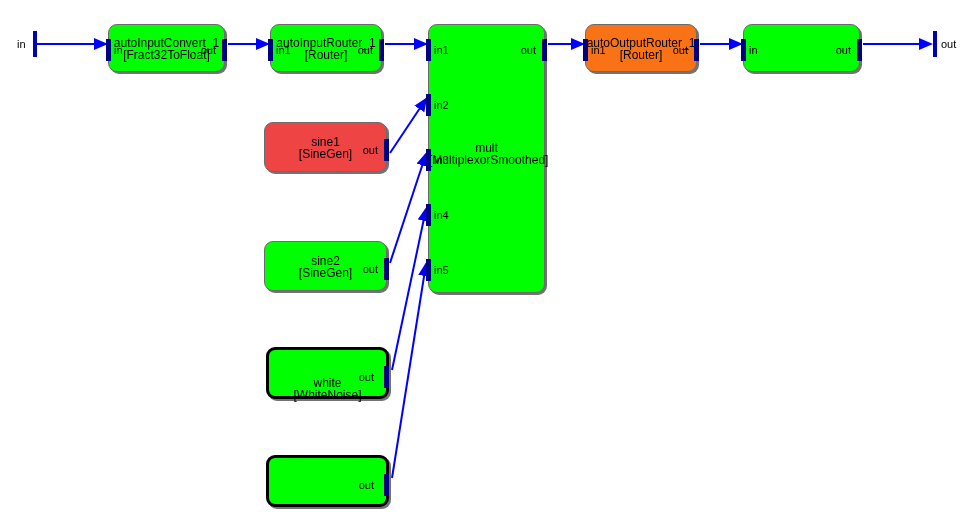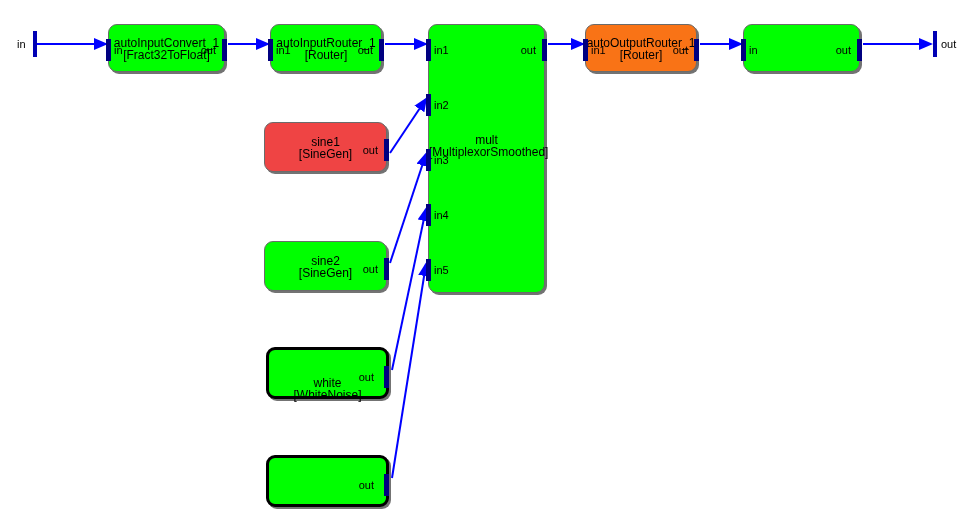--- a/index.html
+++ b/index.html
@@ -115,21 +115,21 @@
         <div class="block-label" style="top: 12px;">
           <span class="ln1">autoInputRouter_1</span>
           <span class="ln2">[Router]</span>
         </div>
         <div class="port" style="left: -3px; top: 14px; height: 22px; background: rgb(0, 0, 128);"></div>
         <div class="port-label" style="left: 5px; top: 20px; color: rgb(0, 0, 0);">in1</div>
         <div class="port" style="left: 108px; top: 14px; height: 22px; background: rgb(0, 0, 128);"></div>
         <div class="port-label" style="right: 8px; top: 20px; color: rgb(0, 0, 0);">out</div>
       </div>
       <div class="block" style="left: 428px; top: 24px; width: 117px; height: 269px; background: rgb(0, 255, 0); border-color: rgb(107, 107, 107);">
-        <div class="block-label" style="top: 109px;">
+        <div class="block-label" style="top: 117px;">
           <span class="ln1">mult</span>
           <span class="ln2">[MultiplexorSmoothed]</span>
         </div>
         <div class="port" style="left: -3px; top: 14px; height: 22px; background: rgb(0, 0, 128);"></div>
         <div class="port-label" style="left: 5px; top: 20px; color: rgb(0, 0, 0);">in1</div>
         <div class="port" style="left: -3px; top: 69px; height: 22px; background: rgb(0, 0, 128);"></div>
         <div class="port-label" style="left: 5px; top: 75px; color: rgb(0, 0, 0);">in2</div>
         <div class="port" style="left: -3px; top: 124px; height: 22px; background: rgb(0, 0, 128);"></div>
         <div class="port-label" style="left: 5px; top: 130px; color: rgb(0, 0, 0);">in3</div>
         <div class="port" style="left: -3px; top: 179px; height: 22px; background: rgb(0, 0, 128);"></div>

